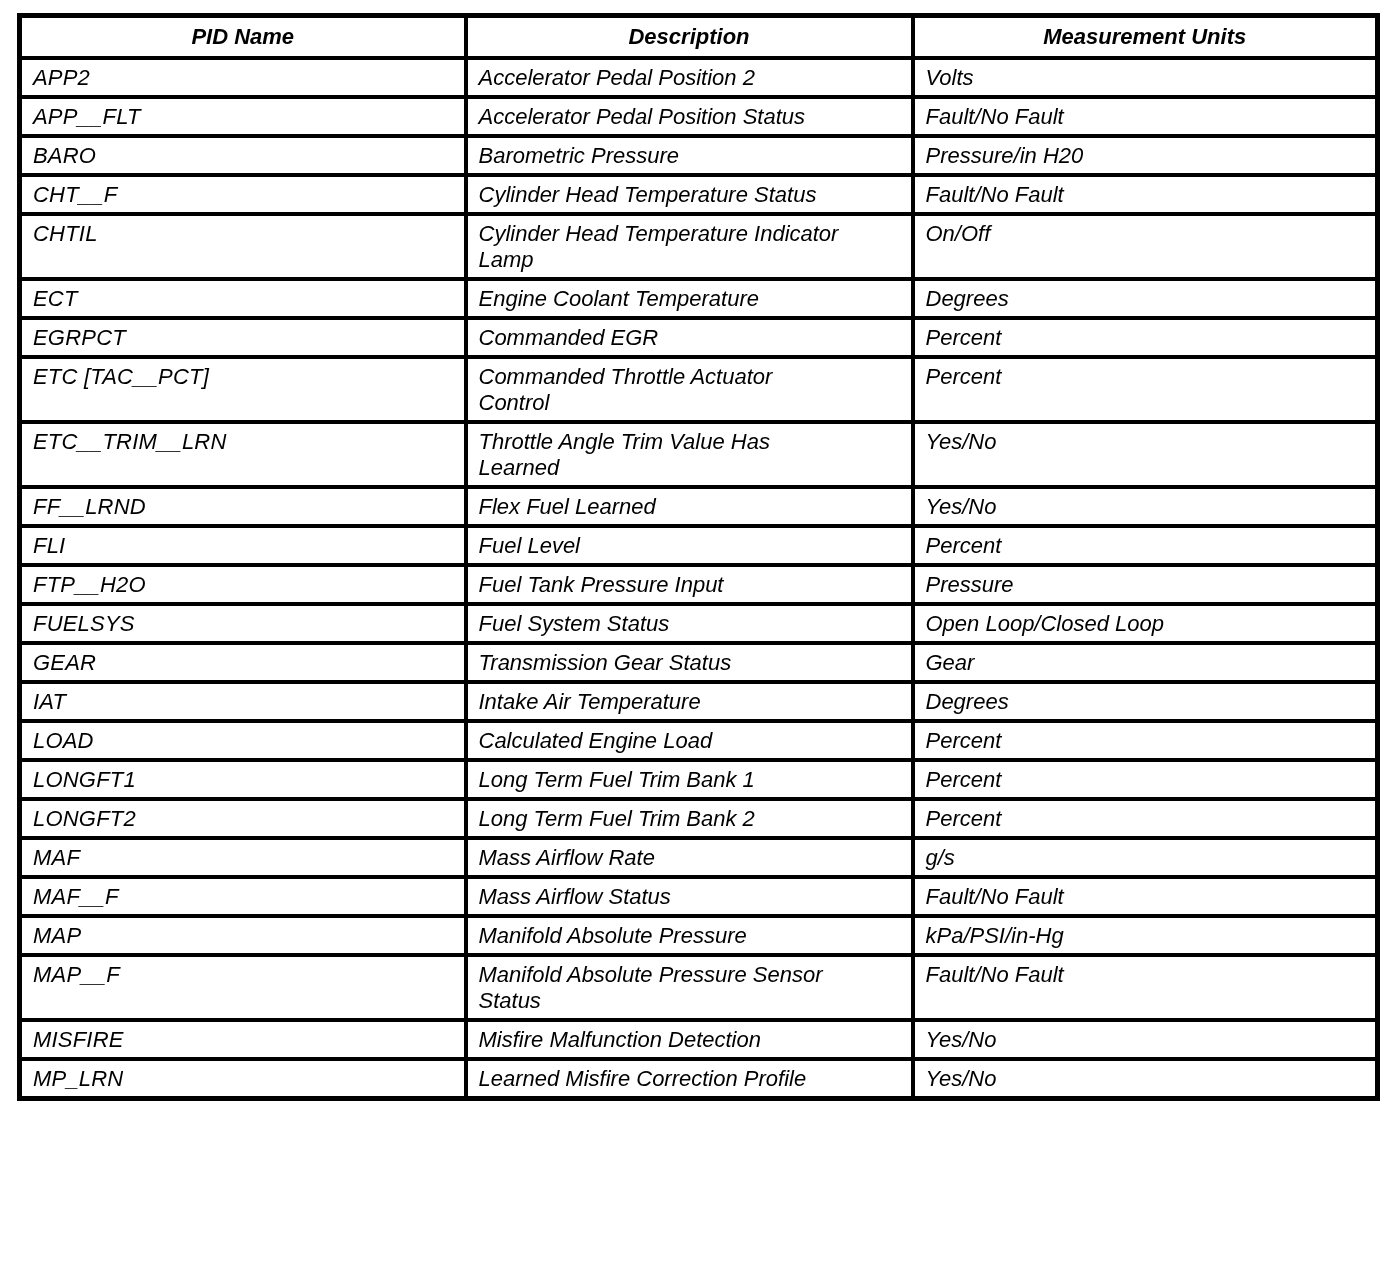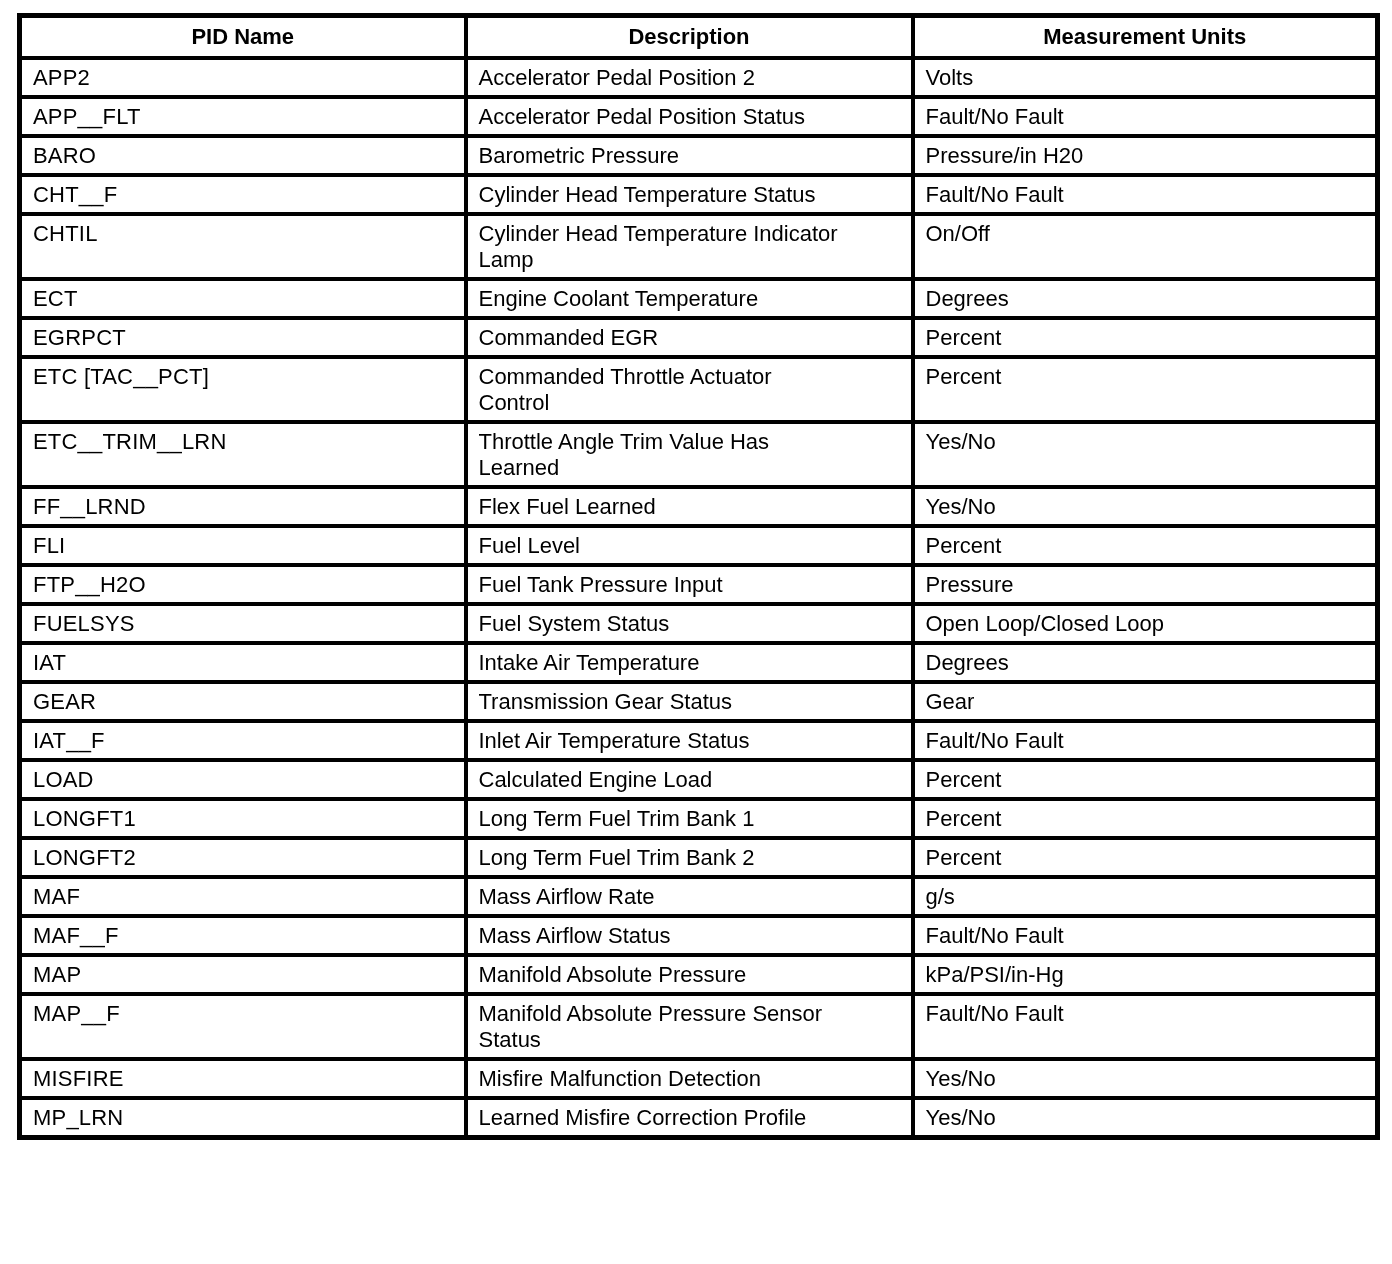--- a/index.html
+++ b/index.html
@@ -8,20 +8,21 @@
     background: #ffffff;
   }
   .page {
     position: relative;
     width: 1392px;
     height: 1264px;
     background: #ffffff;
     font-family: "Liberation Sans", sans-serif;
     color: #000000;
     overflow: hidden;
+    font-style: italic;
   }
   table.pid-table {
     position: absolute;
     left: 17px;
     top: 13px;
     width: 1358px;
     border-collapse: collapse;
     table-layout: fixed;
     border: 5px solid #000000;
   }
@@ -145,36 +146,31 @@
     <td class="units-cell">Pressure</td>
   </tr>
 
   <tr>
     <td class="pid-cell">FUELSYS</td>
     <td class="desc-cell">Fuel System Status</td>
     <td class="units-cell">Open Loop/Closed Loop</td>
   </tr>
 
   <tr>
+    <td class="pid-cell">GEAR</td>
+    <td class="desc-cell">Transmission Gear Status</td>
+    <td class="units-cell">Gear</td>
+  </tr>
+
+  <tr>
     <td class="pid-cell">IAT</td>
     <td class="desc-cell">Intake Air Temperature</td>
     <td class="units-cell">Degrees</td>
   </tr>
 
-  <tr>
-    <td class="pid-cell">GEAR</td>
-    <td class="desc-cell">Transmission Gear Status</td>
-    <td class="units-cell">Gear</td>
-  </tr>
-
-  <tr>
-    <td class="pid-cell">IAT__F</td>
-    <td class="desc-cell">Inlet Air Temperature Status</td>
-    <td class="units-cell">Fault/No Fault</td>
-  </tr>
 
   <tr>
     <td class="pid-cell">LOAD</td>
     <td class="desc-cell">Calculated Engine Load</td>
     <td class="units-cell">Percent</td>
   </tr>
 
   <tr>
     <td class="pid-cell">LONGFT1</td>
     <td class="desc-cell">Long Term Fuel Trim Bank 1</td>

